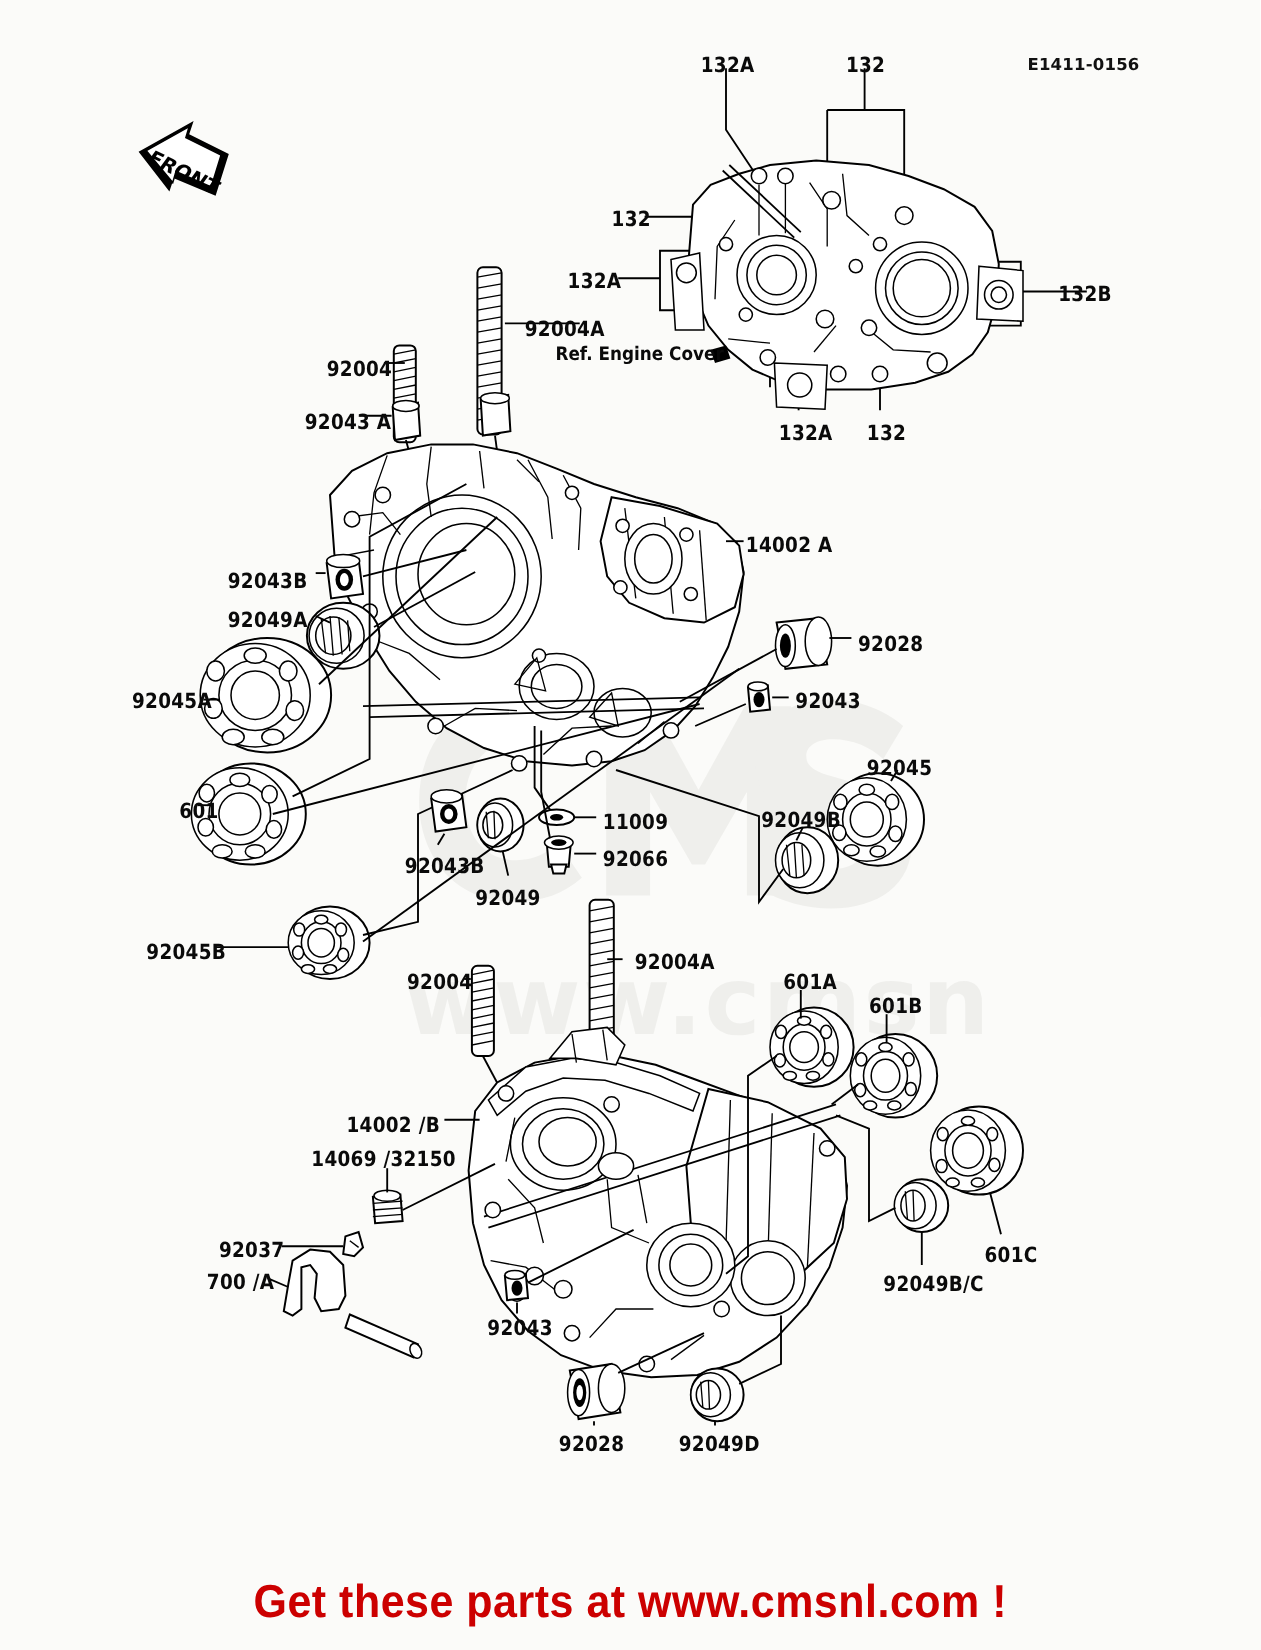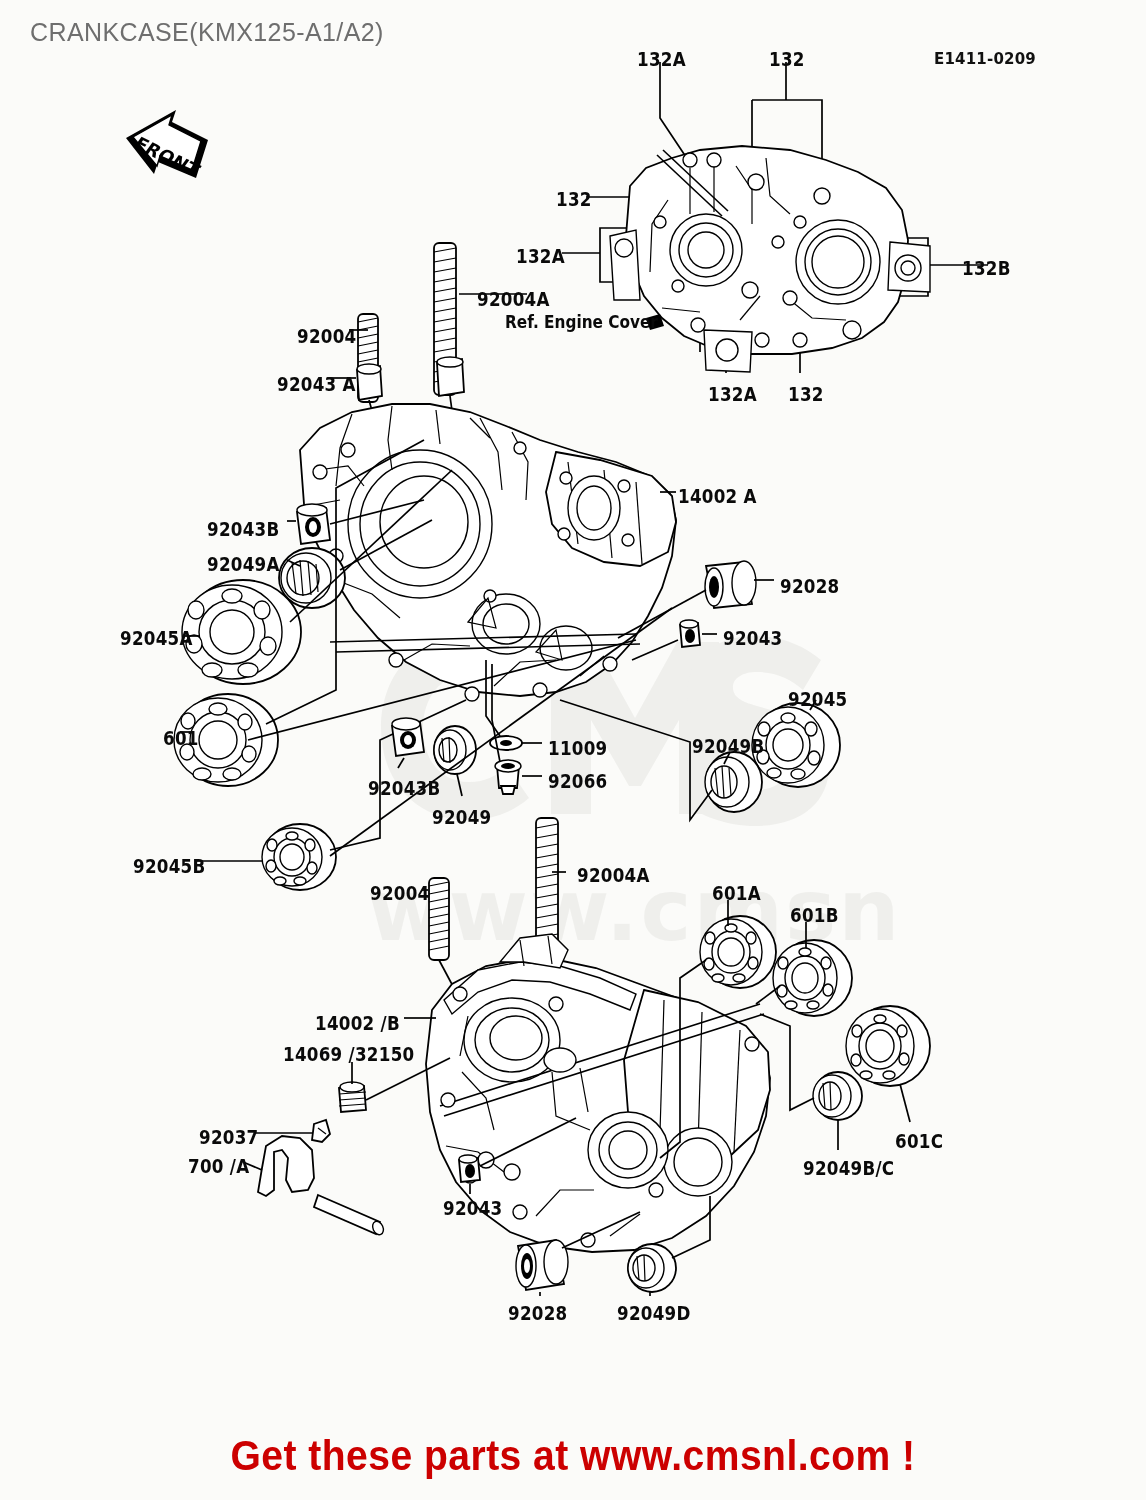--- a/index.html
+++ b/index.html
@@ -61,22 +61,21 @@
   .thin{stroke:#000;stroke-width:1.2;fill:none;}
   .fillw{fill:#fff;stroke:#000;stroke-width:1.8;}
   .fillw2{fill:#fff;stroke:#000;stroke-width:1.4;}
   .fillb{fill:#000;}
 </style>
 </head>
 <body>
 
 <div id="page">
 
-  <div id="title">CRANKCASE(KMX125-A1/A2)</div>
-  <div id="refcode">E1411-0209</div>
+  <div id="refcode">E1411-0156</div>
 
   <div id="wm">
     <svg viewBox="0 0 540 430" xmlns="http://www.w3.org/2000/svg">
       <g fill="#e4e4e0">
 
         <path d="M108 36 C60 36 26 76 26 128 C26 182 62 220 112 220 C138 220 158 212 174 198
                  L152 166 C142 176 130 182 114 182 C86 182 68 160 68 128 C68 98 86 74 114 74
                  C130 74 142 80 152 90 L174 58 C158 44 136 36 108 36 Z"></path>
         <path d="M196 42 L196 214 L236 214 L236 120 L274 186 L286 186 L324 120 L324 214 L364 214
                  L364 42 L322 42 L280 118 L238 42 Z"></path>

